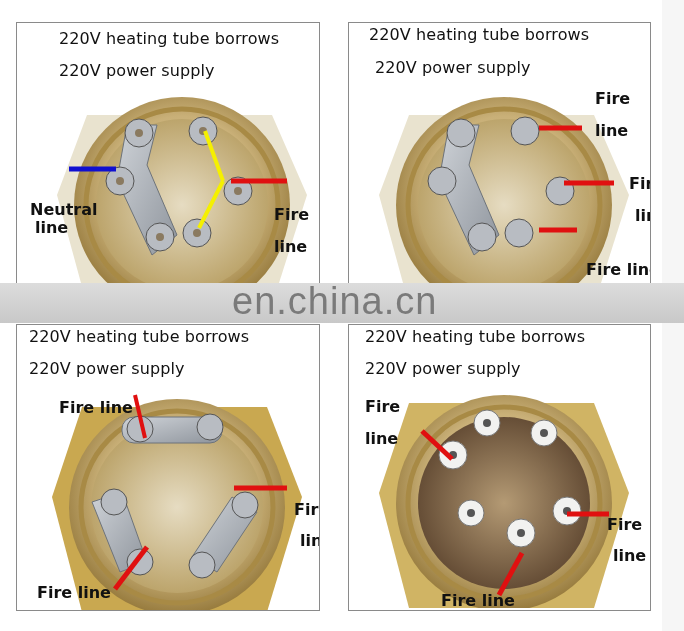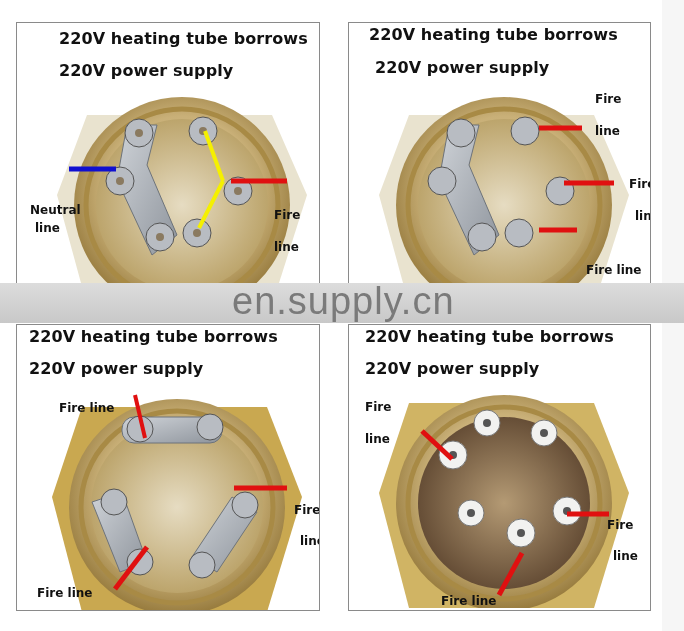--- a/index.html
+++ b/index.html
@@ -1,21 +1,21 @@
 <!DOCTYPE html>
 <html><head>
 <meta charset="utf-8">
 <style>
   html, body { margin:0; padding:0; }
   body { width:684px; height:631px; position:relative; background:#ffffff; overflow:hidden;
          font-family:"DejaVu Sans", sans-serif; }
   .right-strip { position:absolute; left:662px; top:0; width:22px; height:631px; background:#f6f6f6; }
   .panel { position:absolute; background:#fff; border:1px solid #8a8a8a; box-sizing:border-box; overflow:hidden; }
-  .title { position:absolute; font-weight:bold; font-size:16px; color:#111; white-space:nowrap; letter-spacing:0.1px; }
-  .label { position:absolute; font-weight:bold; font-size:12px; color:#111; white-space:nowrap; line-height:32px;text-align:right; }
+  .title { position:absolute; font-weight:normal; font-size:16px; color:#111; white-space:nowrap; letter-spacing:0.1px; }
+  .label { position:absolute; font-weight:bold; font-size:16px; color:#111; white-space:nowrap; line-height:32px;text-align:right; }
   .watermark-band { position:absolute; left:0; top:283px; width:684px; height:40px;
      background:linear-gradient(#dcdcdc,#c8c8c8); }
   .watermark { position:absolute; left:232px; top:280px; font-size:38px; color:#7a7a7a; letter-spacing:1px;
      font-family:"Liberation Sans", sans-serif; }
   svg { position:absolute; }
 </style>
 </head>
 <body>
 
 <div class="right-strip"></div>
@@ -112,21 +112,21 @@
   </svg>
 
   <div class="label" style="left:246px;top:60px;">Fire</div>
   <div class="label" style="left:246px;top:92px;">line</div>
   <div class="label" style="left:280px;top:145px;">Fire</div>
   <div class="label" style="left:286px;top:177px;">line</div>
   <div class="label" style="left:237px;top:231px;">Fire line</div>
 </div>
 
 <div class="watermark-band"></div>
-<div class="watermark">en.supply.cn</div>
+<div class="watermark">en.china.cn</div>
 
 <div class="panel" style="left:16px;top:324px;width:304px;height:287px;">
   <div class="title" style="left:12px;top:2px;">220V heating tube borrows</div>
   <div class="title" style="left:12px;top:34px;">220V power supply</div>
 
   <svg style="left:35px;top:62px;" width="250" height="225" viewBox="0 0 250 225">
     <polygon points="30,20 215,20 250,110 215,225 30,225 0,110" fill="#c9a850"></polygon>
     <circle cx="125" cy="120" r="108" fill="url(#brass)"></circle>
     <circle cx="125" cy="120" r="96" fill="none" stroke="#a88a45" stroke-width="5"></circle>
     <circle cx="125" cy="120" r="86" fill="url(#inner)"></circle>

